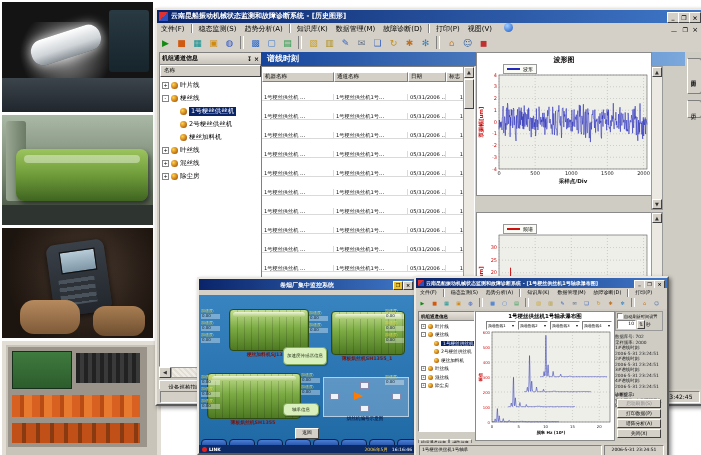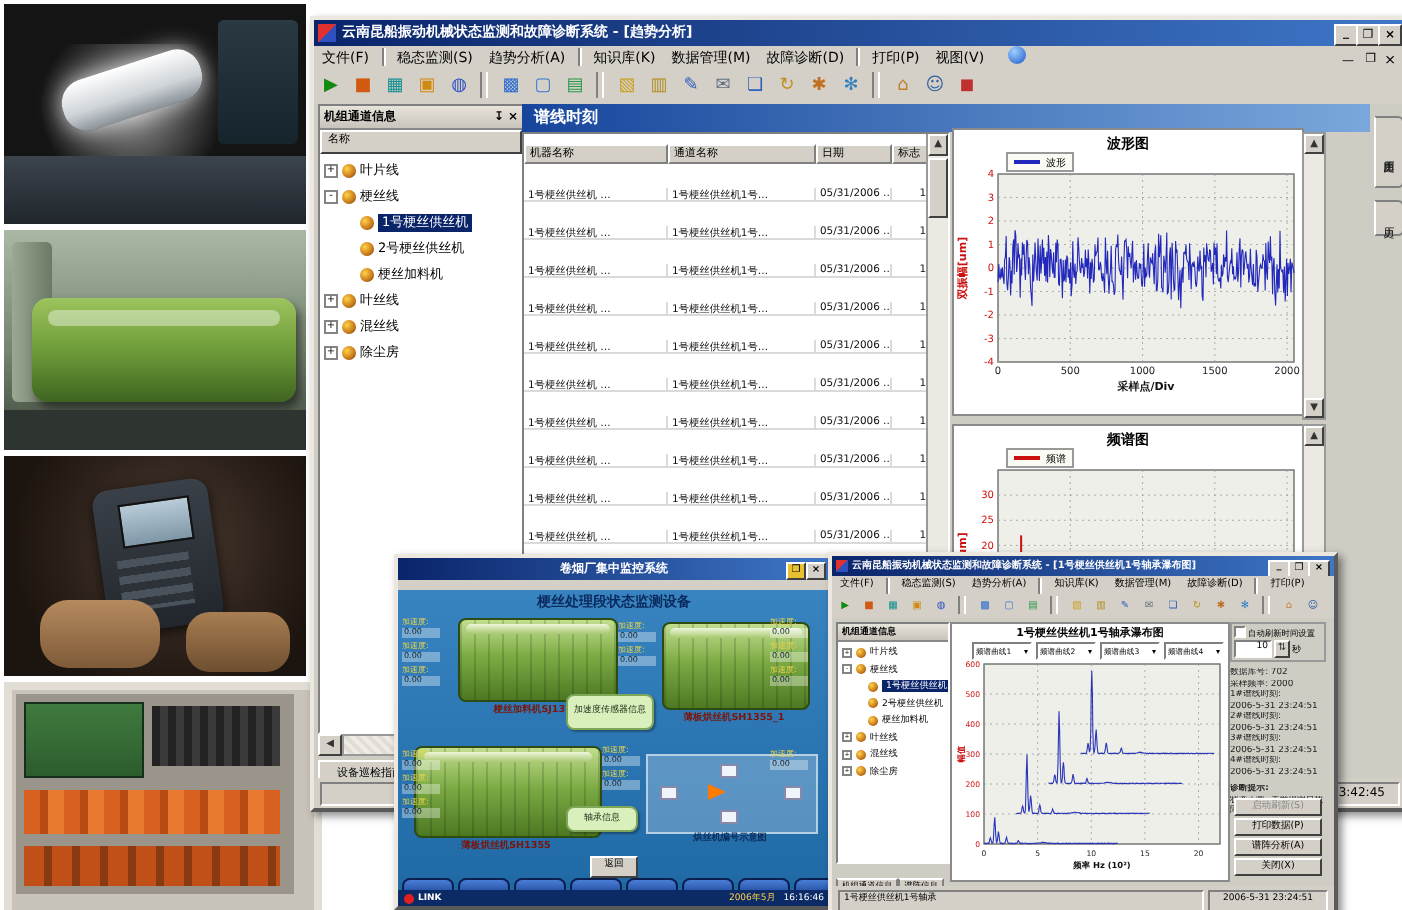--- a/index.html
+++ b/index.html
@@ -115,21 +115,21 @@
     <div class="abs" style="left:6px;top:6px;width:58px;height:36px;background:linear-gradient(#3f7a3f,#2c5c2c);border:1px solid #14301a"></div>
     <div class="abs" style="left:70px;top:8px;width:64px;height:30px;background:repeating-linear-gradient(90deg,#222 0 4px,#3a3a3a 4px 8px)"></div>
     <div class="abs" style="left:6px;top:50px;width:128px;height:22px;background:repeating-linear-gradient(90deg,#d86020 0 8px,#b84a14 8px 12px,#e87a30 12px 20px)"></div>
     <div class="abs" style="left:6px;top:78px;width:128px;height:20px;background:repeating-linear-gradient(90deg,#c05018 0 10px,#8a3a10 10px 14px)"></div>
   </div>
 
   <div class="win abs" style="left:155px;top:8px;width:546px;height:394px">
 
     <div class="tbar abs" style="left:0;top:0;right:0;height:13px;font-size:7px;line-height:13px">
       <span class="abs" style="left:2px;top:2px;width:9px;height:9px;background:linear-gradient(135deg,#e03030 50%,#3050c0 50%)"></span>
-      <span class="abs" style="left:14px;top:0">云南昆船振动机械状态监测和故障诊断系统 - [趋势分析]</span>
+      <span class="abs" style="left:14px;top:0">云南昆船振动机械状态监测和故障诊断系统 - [历史图形]</span>
       <span class="wbtn abs" style="right:24px;top:2px;width:10px;height:9px;font-size:6px;line-height:7px">_</span>
       <span class="wbtn abs" style="right:13px;top:2px;width:10px;height:9px;font-size:6px;line-height:9px">❐</span>
       <span class="wbtn abs" style="right:2px;top:2px;width:10px;height:9px;font-size:6px;line-height:9px">×</span>
     </div>
 
     <div class="abs" style="left:0;top:13px;right:0;height:12px;background:#d4d0c8;border-bottom:1px solid #aaa;line-height:12px">
       <span id="main-menu"><span class="mi" style="font-size: 7px;">文件(F)</span><span class="msep"></span><span class="mi" style="font-size: 7px;">稳态监测(S)</span><span class="mi" style="font-size: 7px;">趋势分析(A)</span><span class="msep"></span><span class="mi" style="font-size: 7px;">知识库(K)</span><span class="mi" style="font-size: 7px;">数据管理(M)</span><span class="mi" style="font-size: 7px;">故障诊断(D)</span><span class="msep"></span><span class="mi" style="font-size: 7px;">打印(P)</span><span class="mi" style="font-size: 7px;">视图(V)</span></span>
       <span class="menu-help"></span>
       <span class="abs" style="right:26px;top:2px;font-size:6px">—</span>
       <span class="abs" style="right:15px;top:1px;font-size:6px">❐</span>
@@ -218,21 +218,21 @@
             <div style="white-space: nowrap;"><span class="td" style="width: 72px;">1号梗丝供丝机 …</span><span class="td" style="width: 74px;">1号梗丝供丝机1号…</span><span class="td" style="width: 38px;">05/31/2006 …</span><span class="td" style="width: 18px; text-align: right;">1</span></div>
             <div style="white-space: nowrap;"><span class="td" style="width: 72px;">1号梗丝供丝机 …</span><span class="td" style="width: 74px;">1号梗丝供丝机1号…</span><span class="td" style="width: 38px;">05/31/2006 …</span><span class="td" style="width: 18px; text-align: right;">1</span></div>
             <div style="white-space: nowrap;"><span class="td" style="width: 72px;">1号梗丝供丝机 …</span><span class="td" style="width: 74px;">1号梗丝供丝机1号…</span><span class="td" style="width: 38px;">05/31/2006 …</span><span class="td" style="width: 18px; text-align: right;">1</span></div>
           </div>
         <div class="abs" style="right:0;top:0;width:10px;bottom:0;background:#ece9e2;border-left:1px solid #999">
           <div class="sbtn" style="height:9px">▲</div>
           <div class="sbtn" style="height:28px;margin-top:1px"></div>
         </div>
       </div>
 
-      <div class="cpanel abs" style="left:319px;top:12px;width:174px;height:142px">
+      <div class="cpanel abs" style="left:319px;top:0;width:174px;height:142px">
         <div class="ctitle" style="margin-top:2px">波形图</div>
         <div class="legend abs" style="left:26px;top:11px;height:8px">
           <span class="legline" style="border-color:#2228bb"></span>
           <span>波形</span>
         </div>
         <svg id="wave-svg" class="abs" style="left:0;top:20px" width="174" height="120" viewBox="0 0 174 120">
             <g>
               <rect x="22" y="2" width="148" height="94" fill="#efefe9" stroke="#555" stroke-width="0.6"></rect>
               <line x1="22" y1="2" x2="22" y2="96" stroke="#9a9a9a" stroke-width="0.4" stroke-dasharray="1,2"></line>
               <text x="22" y="102" font-size="5" text-anchor="middle" fill="#222">0</text>
@@ -267,21 +267,20 @@
             </g>
             <polyline points="22.0,56.1 22.4,47.0 22.7,52.8 23.1,54.7 23.5,49.3 23.9,53.8 24.2,48.7 24.6,53.6 25.0,57.0 25.3,45.0 25.7,43.4 26.1,33.0 26.4,56.3 26.8,60.1 27.2,53.4 27.6,43.6 27.9,45.5 28.3,62.8 28.7,50.2 29.0,56.7 29.4,38.6 29.8,34.7 30.1,52.2 30.5,30.1 30.9,32.7 31.3,51.0 31.6,47.9 32.0,36.6 32.4,44.1 32.7,42.1 33.1,63.9 33.5,44.2 33.8,52.7 34.2,36.2 34.6,42.4 35.0,37.0 35.3,46.8 35.7,55.0 36.1,42.9 36.4,35.0 36.8,36.3 37.2,52.1 37.5,43.6 37.9,48.1 38.3,59.0 38.6,62.5 39.0,68.0 39.4,42.3 39.8,55.7 40.1,49.6 40.5,36.3 40.9,45.2 41.2,50.9 41.6,55.2 42.0,34.3 42.4,45.7 42.7,55.5 43.1,37.8 43.5,51.8 43.8,45.6 44.2,34.7 44.6,46.9 44.9,38.9 45.3,53.0 45.7,43.5 46.0,55.8 46.4,40.8 46.8,56.2 47.2,32.5 47.5,38.4 47.9,53.6 48.3,39.5 48.6,42.0 49.0,47.6 49.4,51.8 49.8,41.1 50.1,53.6 50.5,53.7 50.9,36.4 51.2,46.1 51.6,34.8 52.0,37.7 52.3,56.7 52.7,57.9 53.1,44.7 53.5,44.6 53.8,49.3 54.2,64.1 54.6,45.0 54.9,55.6 55.3,54.6 55.7,44.8 56.0,56.1 56.4,42.8 56.8,44.1 57.1,53.9 57.5,49.5 57.9,56.7 58.3,46.1 58.6,63.1 59.0,57.8 59.4,35.6 59.7,49.8 60.1,54.0 60.5,46.8 60.9,57.0 61.2,51.4 61.6,50.2 62.0,33.7 62.3,37.7 62.7,45.8 63.1,50.7 63.4,51.6 63.8,44.0 64.2,49.0 64.5,46.7 64.9,53.5 65.3,51.2 65.7,39.9 66.0,48.6 66.4,44.2 66.8,54.3 67.1,39.8 67.5,46.7 67.9,61.7 68.3,46.1 68.6,54.5 69.0,44.4 69.4,48.4 69.7,56.3 70.1,55.0 70.5,37.4 70.8,43.0 71.2,41.4 71.6,40.5 72.0,33.8 72.3,49.8 72.7,49.8 73.1,46.0 73.4,47.2 73.8,53.6 74.2,55.6 74.5,51.5 74.9,54.8 75.3,61.4 75.7,33.8 76.0,44.8 76.4,52.1 76.8,40.4 77.1,53.1 77.5,61.9 77.9,53.0 78.2,51.1 78.6,37.9 79.0,55.7 79.3,55.6 79.7,57.3 80.1,62.5 80.5,60.6 80.8,39.9 81.2,37.2 81.6,38.5 81.9,32.3 82.3,45.5 82.7,50.0 83.0,50.6 83.4,52.5 83.8,43.2 84.2,55.8 84.5,64.9 84.9,47.5 85.3,35.5 85.6,35.6 86.0,34.8 86.4,40.4 86.8,54.1 87.1,38.1 87.5,43.4 87.9,41.5 88.2,45.9 88.6,49.0 89.0,40.6 89.3,35.4 89.7,56.2 90.1,47.7 90.5,45.9 90.8,54.9 91.2,45.0 91.6,52.1 91.9,54.1 92.3,54.1 92.7,46.5 93.0,49.2 93.4,46.9 93.8,57.0 94.2,58.4 94.5,52.6 94.9,36.9 95.3,58.4 95.6,48.8 96.0,53.4 96.4,52.6 96.7,44.5 97.1,36.5 97.5,51.3 97.8,53.8 98.2,43.7 98.6,45.8 99.0,46.6 99.3,41.7 99.7,49.2 100.1,57.1 100.4,41.4 100.8,37.7 101.2,60.2 101.5,60.4 101.9,54.9 102.3,31.9 102.7,43.6 103.0,40.5 103.4,32.6 103.8,58.8 104.1,59.1 104.5,61.2 104.9,42.9 105.3,46.5 105.6,51.4 106.0,44.1 106.4,31.2 106.7,61.8 107.1,61.3 107.5,55.1 107.8,42.8 108.2,38.7 108.6,64.8 109.0,36.4 109.3,41.2 109.7,54.7 110.1,60.2 110.4,59.8 110.8,35.5 111.2,41.4 111.5,39.8 111.9,52.0 112.3,65.1 112.7,56.0 113.0,49.9 113.4,69.1 113.8,52.5 114.1,48.8 114.5,56.4 114.9,41.3 115.2,41.1 115.6,41.9 116.0,37.3 116.3,44.3 116.7,45.7 117.1,46.1 117.5,55.0 117.8,36.6 118.2,46.3 118.6,59.6 118.9,47.6 119.3,46.7 119.7,48.5 120.0,45.7 120.4,48.8 120.8,57.0 121.2,58.4 121.5,54.8 121.9,43.3 122.3,49.6 122.6,50.8 123.0,40.3 123.4,49.7 123.8,47.9 124.1,63.1 124.5,65.4 124.9,38.8 125.2,46.0 125.6,42.5 126.0,53.6 126.3,36.6 126.7,40.9 127.1,44.8 127.5,45.8 127.8,40.0 128.2,40.3 128.6,50.9 128.9,49.5 129.3,46.5 129.7,57.3 130.0,36.3 130.4,42.5 130.8,38.8 131.2,52.0 131.5,36.6 131.9,53.3 132.3,55.4 132.6,55.5 133.0,53.8 133.4,59.2 133.7,47.4 134.1,53.2 134.5,51.6 134.8,42.2 135.2,48.6 135.6,43.5 136.0,45.7 136.3,30.2 136.7,53.3 137.1,56.1 137.4,52.8 137.8,48.9 138.2,45.8 138.6,46.7 138.9,39.1 139.3,52.1 139.7,48.2 140.0,54.5 140.4,53.7 140.8,54.3 141.1,52.7 141.5,41.1 141.9,55.9 142.3,50.7 142.6,40.0 143.0,34.2 143.4,58.7 143.7,43.1 144.1,39.7 144.5,40.8 144.8,52.5 145.2,48.0 145.6,42.5 145.9,40.7 146.3,45.9 146.7,49.3 147.1,46.9 147.4,56.2 147.8,52.9 148.2,39.4 148.5,48.6 148.9,52.9 149.3,57.5 149.7,47.0 150.0,58.3 150.4,56.5 150.8,58.2 151.1,39.9 151.5,43.6 151.9,61.0 152.2,56.9 152.6,52.2 153.0,48.0 153.3,47.2 153.7,49.1 154.1,48.9 154.5,42.1 154.8,45.0 155.2,45.5 155.6,60.3 155.9,36.5 156.3,50.8 156.7,54.9 157.1,35.8 157.4,43.4 157.8,46.5 158.2,33.1 158.5,45.3 158.9,43.3 159.3,62.1 159.6,48.1 160.0,44.0 160.4,61.5 160.8,67.8 161.1,58.8 161.5,47.1 161.9,61.3 162.2,49.5 162.6,59.3 163.0,30.4 163.3,48.7 163.7,50.4 164.1,51.0 164.4,49.8 164.8,61.4 165.2,48.2 165.6,65.8 165.9,56.9 166.3,44.4 166.7,63.0 167.0,46.5 167.4,52.0 167.8,48.7 168.2,44.4 168.5,61.1 168.9,46.2 169.3,47.7 169.6,48.9 170.0,51.5 " fill="none" stroke="#2228bb" stroke-width="0.55"></polyline>
           </svg>
       </div>
       <div class="abs" style="left:494px;top:14px;width:10px;height:142px;background:#ece9e2;border:1px solid #999">
         <div class="sbtn" style="height:8px">▲</div>
         <div class="sbtn abs" style="bottom:0;left:0;right:0;height:8px">▼</div>
       </div>
 
       <div class="cpanel abs" style="left:319px;top:160px;width:174px;height:134px">
-        <div class="ctitle" style="margin-top:2px">频谱图</div>
         <div class="legend abs" style="left:26px;top:11px;height:8px">
           <span class="legline" style="border-color:#cc1010"></span>
           <span>频谱</span>
         </div>
         <svg id="spec-svg" class="abs" style="left:0;top:20px" width="174" height="114" viewBox="0 0 174 114">
             <g>
               <rect x="22" y="2" width="148" height="88" fill="#efefe9" stroke="#555" stroke-width="0.6"></rect>
               <line x1="22" y1="2" x2="22" y2="90" stroke="#9a9a9a" stroke-width="0.4" stroke-dasharray="1,2"></line>
               <line x1="58.1328125" y1="2" x2="58.1328125" y2="90" stroke="#9a9a9a" stroke-width="0.4" stroke-dasharray="1,2"></line>
               <line x1="94.265625" y1="2" x2="94.265625" y2="90" stroke="#9a9a9a" stroke-width="0.4" stroke-dasharray="1,2"></line>
@@ -425,21 +424,20 @@
   </div>
 
   <div class="win abs" style="left:197px;top:277px;width:216px;height:174px;z-index:5">
     <div class="tbar abs" style="left:0;top:0;right:0;height:11px;font-size:6px;line-height:11px;text-align:center">
       <span>卷烟厂集中监控系统</span>
       <span class="wbtn abs" style="right:12px;top:2px;width:8px;height:7px;font-size:5px;line-height:6px;background:#e8c030">❐</span>
       <span class="wbtn abs" style="right:2px;top:2px;width:8px;height:7px;font-size:5px;line-height:7px">×</span>
     </div>
     <div class="abs" style="left:0;top:11px;right:0;height:5px;background:#d4d0c8;border-bottom:1px solid #999"></div>
     <div class="scada-body abs" style="left:0;top:16px;right:0;bottom:0;overflow:hidden">
-      <div class="abs" style="left:0;top:1px;width:100%;text-align:center;font-size:7px;font-weight:bold;color:#0a2a5e">梗丝处理段状态监测设备</div>
 
       <div class="machine abs" style="left:30px;top:14px;width:78px;height:40px">
           <span class="mtop"></span>
         </div>
       <div class="mlabel abs" style="left:22px;top:56px;width:94px">梗丝加料机SJ1324</div>
 
       <div class="machine abs" style="left:132px;top:16px;width:72px;height:42px">
           <span class="mtop"></span>
         </div>
       <div class="mlabel abs" style="left:124px;top:60px;width:88px">薄板烘丝机SH1355_1</div>

